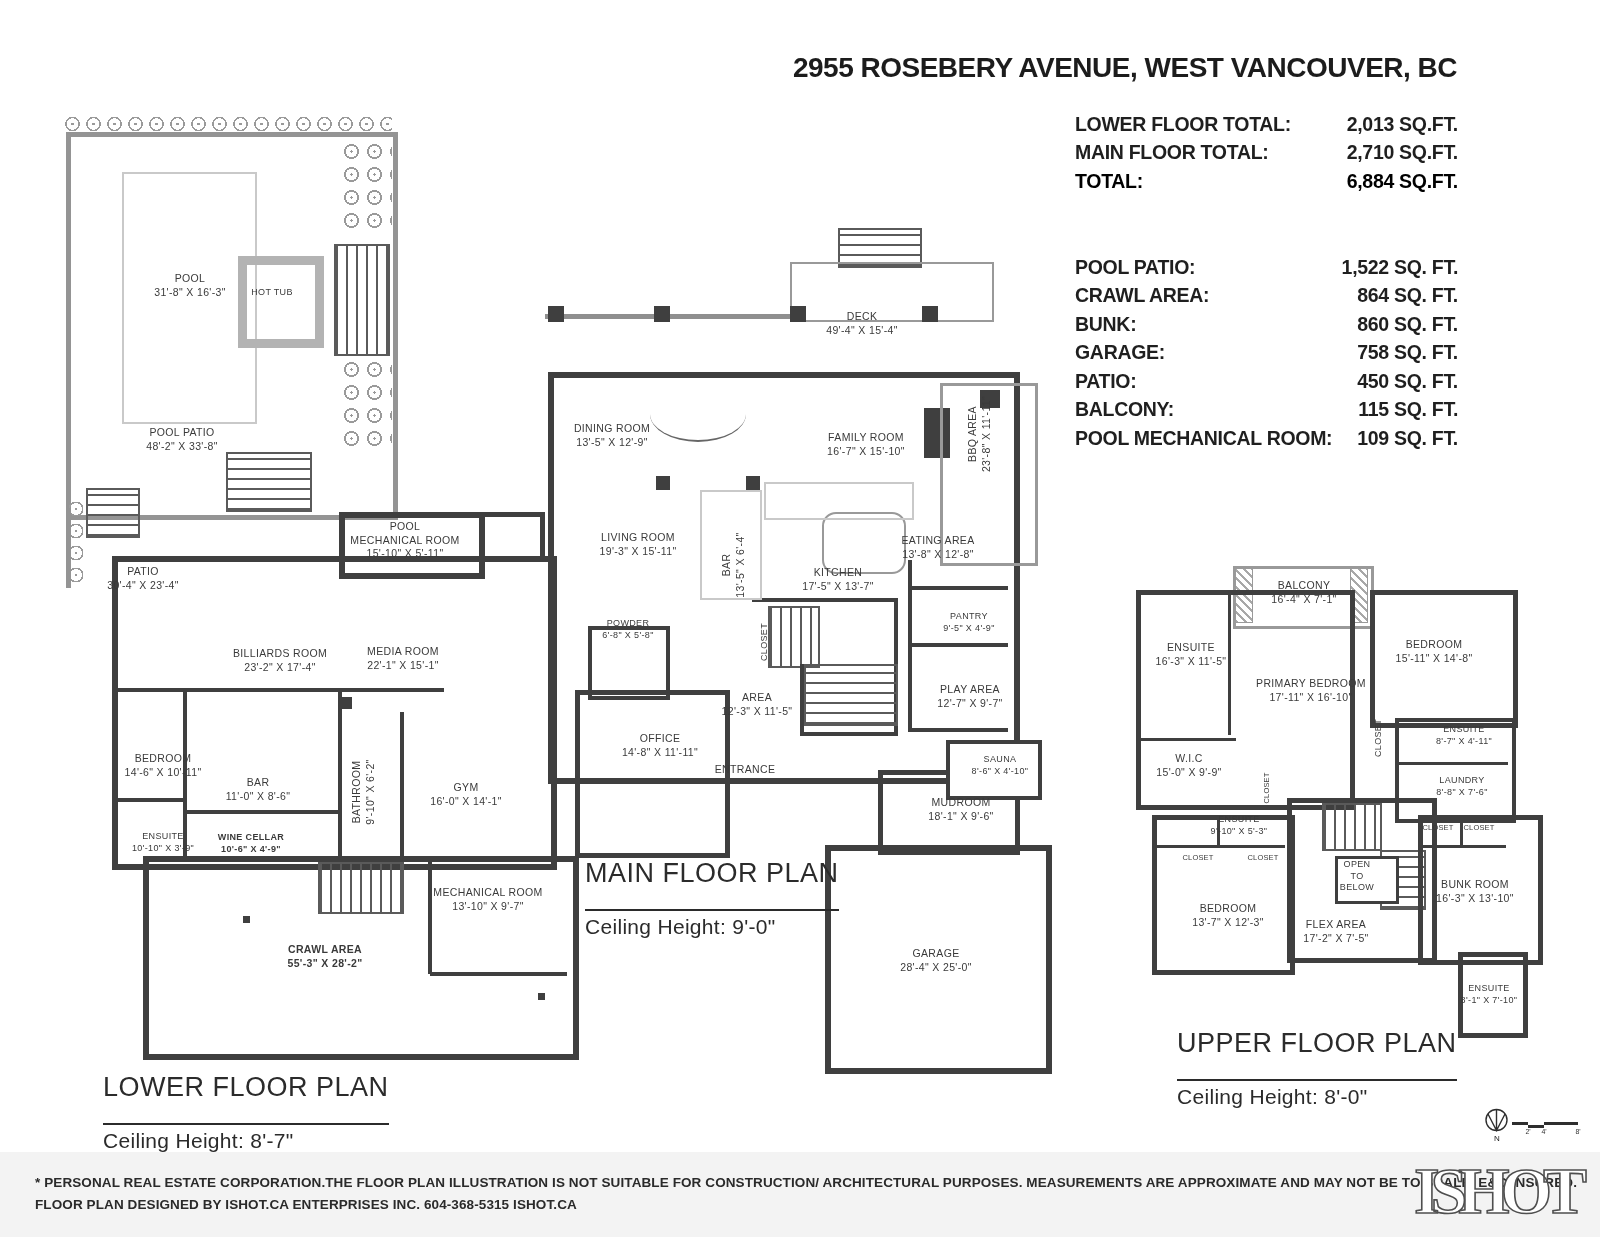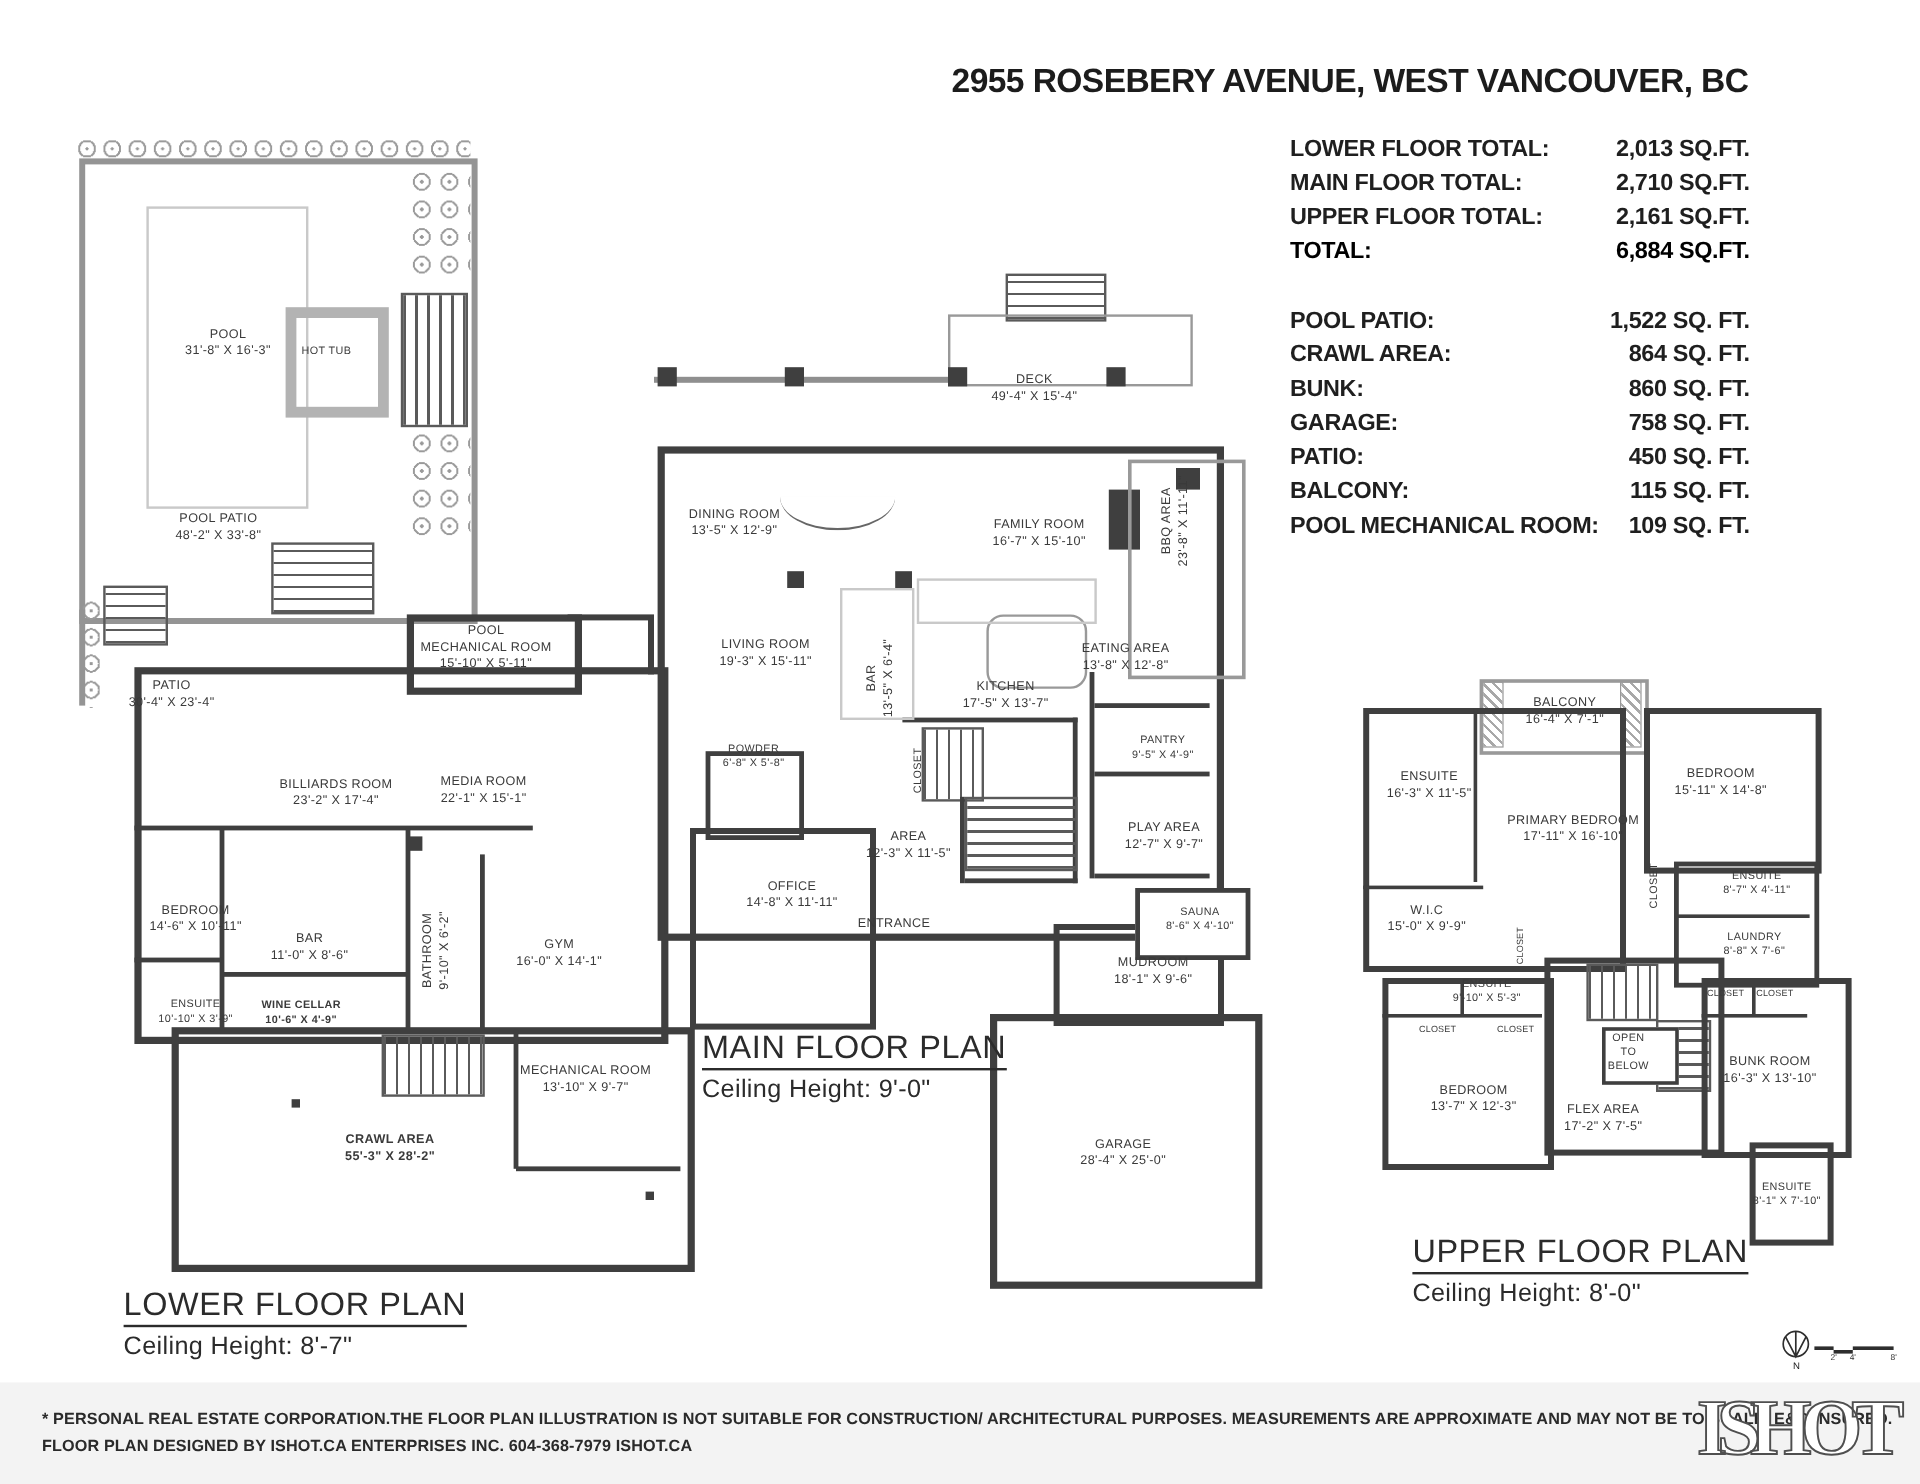--- a/index.html
+++ b/index.html
@@ -28,21 +28,21 @@
   .rooms-layer{position:absolute;inset:0;}
   .room{position:absolute;transform:translate(-50%,-50%);text-align:center;font-size:10.5px;
         line-height:1.3;color:#3a3a3a;letter-spacing:.35px;white-space:nowrap;z-index:6;}
   .room.wrap{white-space:pre-line;}
   .room.rot{transform:translate(-50%,-50%) rotate(-90deg);}
   .room.sm{font-size:9px;}
   .room.xs{font-size:7.5px;letter-spacing:.15px;}
   
   .ptitle-block{position:absolute;z-index:7;}
   .ptitle{display:inline-block;font-size:27px;color:#2b2b2b;letter-spacing:.5px;
-          border-bottom:2px solid #2b2b2b;padding-bottom:1px;}
+          border-bottom:2px solid #2b2b2b;padding-bottom:20px;}
   .pceil{font-size:21px;color:#2b2b2b;margin-top:4px;letter-spacing:.3px;}
   
   .footer-bar{position:absolute;left:0;top:1152px;width:1600px;height:85px;background:#f3f3f3;}
   .foot-line{position:absolute;left:35px;font-size:13.5px;font-weight:700;letter-spacing:.1px;color:#2a2a2a;}
   .ishot-logo{position:absolute;right:22px;top:1158px;font-family:"Liberation Serif",serif;
               font-size:66px;font-weight:700;letter-spacing:-9px;color:#ffffff;
               -webkit-text-stroke:1.6px #4f4f4f;line-height:1;}
   .tick{position:absolute;font-size:7px;color:#333;transform:translateX(-50%);}
   .nlabel{position:absolute;font-size:8px;color:#222;transform:translateX(-50%);}
 </style>
@@ -53,24 +53,20 @@
 
   <div class="main-title">2955 ROSEBERY AVENUE, WEST VANCOUVER, BC</div>
   <div class="summary" id="floor-totals" style="top:110px;">
       <div class="sum-row">
         <span class="sl">LOWER FLOOR TOTAL:</span>
         <span class="sv">2,013 SQ.FT.</span>
       </div>
       <div class="sum-row">
         <span class="sl">MAIN FLOOR TOTAL:</span>
         <span class="sv">2,710 SQ.FT.</span>
-      </div>
-      <div class="sum-row">
-        <span class="sl">UPPER FLOOR TOTAL:</span>
-        <span class="sv">2,161 SQ.FT.</span>
       </div>
       <div class="sum-row em">
         <span class="sl">TOTAL:</span>
         <span class="sv">6,884 SQ.FT.</span>
       </div>
     </div>
   <div class="summary" id="area-totals" style="top:253px;">
       <div class="sum-row">
         <span class="sl">POOL PATIO:</span>
         <span class="sv">1,522 SQ. FT.</span>
@@ -407,16 +403,16 @@
   <div class="nlabel" style="left:1497px;top:1134px;">N</div>
   <div class="abs" style="left:1512px;top:1122px;width:16px;height:3px;background:#2e2e2e;"></div>
   <div class="abs" style="left:1528px;top:1125px;width:16px;height:3px;background:#2e2e2e;"></div>
   <div class="abs" style="left:1544px;top:1122px;width:34px;height:3px;background:#2e2e2e;"></div>
   <div class="tick" style="left:1528px;top:1128px;">2'</div>
   <div class="tick" style="left:1544px;top:1128px;">4'</div>
   <div class="tick" style="left:1578px;top:1128px;">8'</div>
 
   <div class="footer-bar"></div>
   <div class="foot-line" style="top:1175px;">* PERSONAL REAL ESTATE CORPORATION.THE FLOOR PLAN ILLUSTRATION IS NOT SUITABLE FOR CONSTRUCTION/ ARCHITECTURAL PURPOSES. MEASUREMENTS ARE APPROXIMATE AND MAY NOT BE TO SCALE. E&amp;O INSURED.</div>
-  <div class="foot-line" style="top:1197px;">FLOOR PLAN DESIGNED BY ISHOT.CA ENTERPRISES INC. 604-368-7979  ISHOT.CA</div>
+  <div class="foot-line" style="top:1197px;">FLOOR PLAN DESIGNED BY ISHOT.CA ENTERPRISES INC. 604-368-5315  ISHOT.CA</div>
   <div class="ishot-logo">ISHOT</div>
 
 </div>
 
 </body></html>

